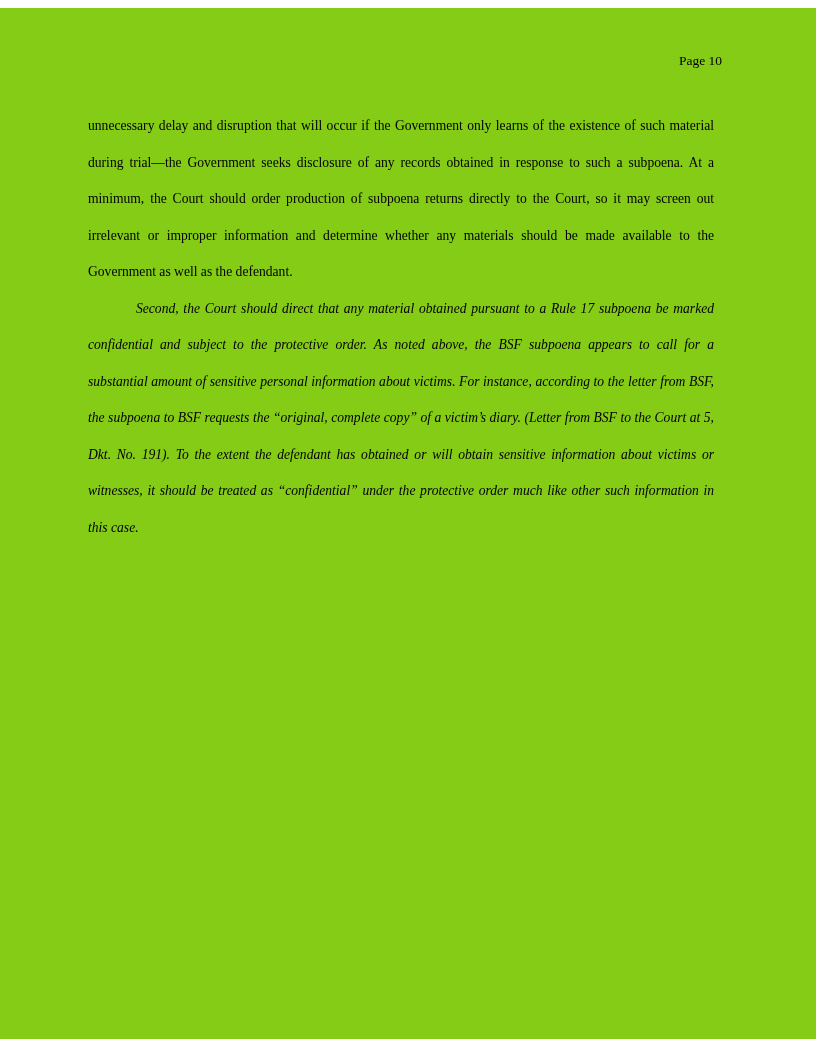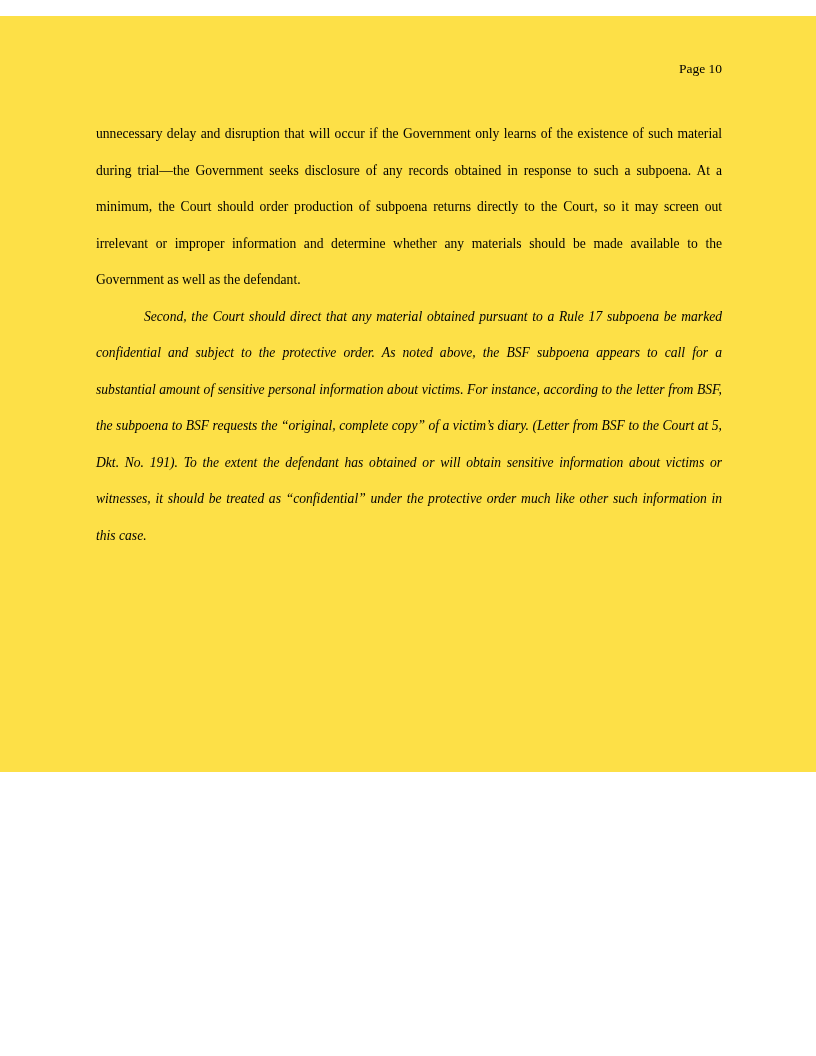--- a/index.html
+++ b/index.html
@@ -3,40 +3,40 @@
 <meta charset="utf-8">
 <style>
   html, body {
     margin: 0;
     padding: 0;
     background: #ffffff;
   }
   .page {
     position: relative;
     width: 816px;
-    height: 756px;
-    background: #fde047;
-    margin: 16px auto;
+    height: 1031px;
+    background: #84cc16;
+    margin: 8px auto;
     overflow: hidden;
     font-family: "Liberation Serif", serif;
     color: #000000;
   }
   .page-header {
     position: absolute;
     top: 46px;
     left: 96px;
     width: 626px;
     text-align: right;
     font-size: 13.5px;
     line-height: 1;
   }
   .body-area {
     position: absolute;
     top: 100px;
-    left: 96px;
+    left: 88px;
     width: 626px;
   }
   p.doc-para {
     margin: 0 0 0 0;
     font-size: 13.6px;
     line-height: 36.5px;
     text-align: justify;
     text-justify: inter-word;
     hyphens: none;
   }

